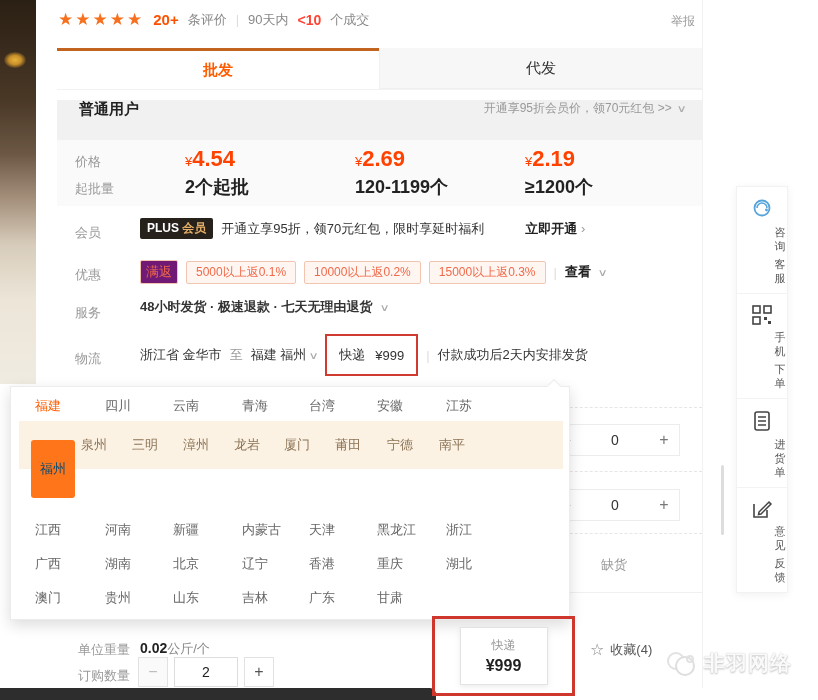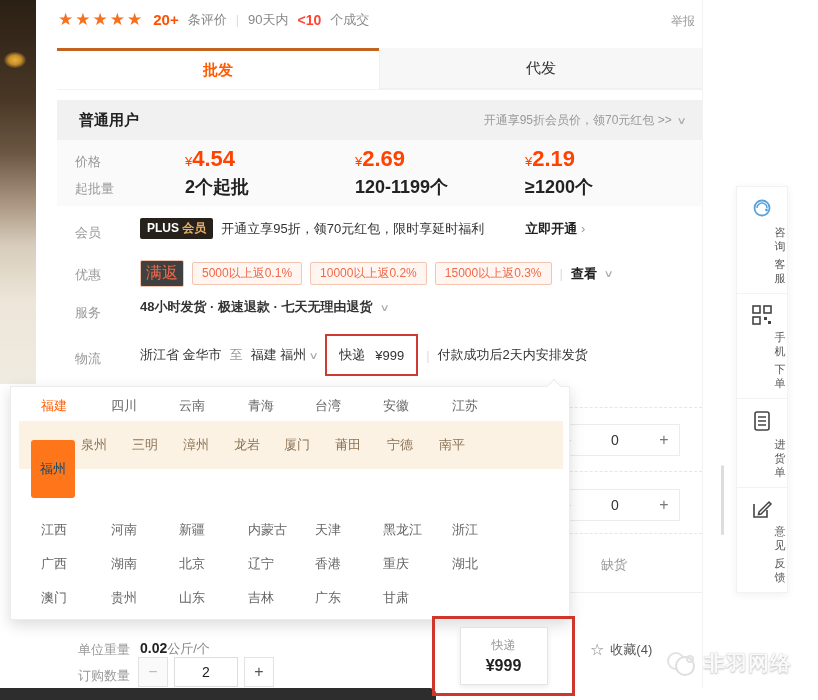--- a/index.html
+++ b/index.html
@@ -21,53 +21,53 @@
   .vdiv { color:#ddd; }
   .report { left:671px; top:13px; font-size:12px; color:#999; }
 
   
   .tabs { left:57px; top:48px; width:646px; height:42px; display:flex; border-bottom:1px solid #f2f2f2; }
   .tab { flex:1; display:flex; align-items:center; justify-content:center; font-size:15px; cursor:pointer; }
   .tab.active { background:#fff; color:#ff5c00; font-weight:bold; border-top:3px solid #c2631f; }
   .tab.inactive { background:#f7f7f7; color:#333; border:1px solid #f0f0f0; border-top:none; }
 
   
-  .banner { left:57px; top:100px; width:646px; height:40px; background:#f1f1f1; display:flex; align-items:center; justify-content:space-between; padding:0 18px 0 22px; }
+  .banner { left:57px; top:100px; width:646px; height:40px; background:#f1f1f1; display:flex; align-items:flex-start; justify-content:space-between; padding:0 18px 0 22px; }
   .banner-title { font-size:15px; font-weight:bold; color:#222; }
   .banner-promo { font-size:12px; color:#999; display:flex; gap:6px; align-items:center; }
 
   
   .price-sec { left:57px; top:140px; width:646px; height:66px; background:#fafafa; }
   .price-label { position:absolute; left:18px; font-size:13px; color:#999; }
   .tier { position:absolute; top:6px; width:150px; }
   .tier .p { color:#ff4200; }
   .tier .cur { font-size:13px; }
   .tier .val { font-size:22px; font-weight:bold; }
   .tier .q { margin-top:3px; font-size:18px; color:#222; font-weight:bold; }
 
   
   .rlabel { position:absolute; left:75px; font-size:13px; color:#999; }
   .rowline { position:absolute; left:140px; display:flex; align-items:center; gap:8px; font-size:13px; color:#333; }
   .plus-badge { background:#27211c; border-radius:2px; padding:2px 7px; font-size:12px; font-weight:bold; }
   .plus-badge .w { color:#fff; } .plus-badge .g { color:#e5af67; }
   .member-link { font-weight:bold; color:#222; margin-left:33px; cursor:pointer; }
   .arrow { color:#999; font-weight:normal; }
   .tag { border:1px solid #f3c5b1; background:#fff6f1; color:#f0694a; font-size:12px; padding:2px 9px; border-radius:2px; }
-  .tag.mini { font-size:16px; padding:2px 5px; background:#404040; }
+  .tag.mini { font-size:13px; padding:2px 5px; background:#701a75; }
   .caret { color:#aaa; font-size:10px; transform:scaleX(1.4); display:inline-block; }
   .bold-link { font-weight:bold; color:#222; cursor:pointer; }
 
   
   .redbox-inline { border:2px solid #cf3b30; padding:10px 12px; display:inline-flex; gap:10px; align-items:center; color:#333; }
 
   
   .region-panel { left:10px; top:386px; width:560px; height:234px; background:#fff; border:1px solid #ececec;
     box-shadow:0 5px 14px rgba(0,0,0,.14); z-index:5; }
   .notch { position:absolute; left:538px; top:-6px; width:10px; height:10px; background:#fff; border-left:1px solid #ececec; border-top:1px solid #ececec; transform:rotate(45deg); }
-  .prov-row { position:absolute; left:15px; width:100%; height:16px;padding-left:31px; }
+  .prov-row { position:absolute; left:9px; width:100%; height:16px;padding-left:31px; }
   .prov { position:absolute; font-size:13px; color:#666; cursor:pointer; white-space:nowrap; }
   .prov.active { color:#ff5c00; }
   .c0{left:15px}.c1{left:85px}.c2{left:153px}.c3{left:222px}.c4{left:289px}.c5{left:357px}.c6{left:426px}
   .city-bar { position:absolute; left:8px; top:34px; width:544px; height:48px; background:#fcf2e4; }
   .city { position:absolute; top:15px; font-size:13px; color:#8b7355; cursor:pointer; white-space:nowrap; }
   .city.sel { top:10px; background:#ff7519; color:#0c4a6e; padding:20px 9px; border-radius:3px;margin-top:9px; }
   .k0{left:12px}.k1{left:62px}.k2{left:113px}.k3{left:164px}.k4{left:215px}.k5{left:265px}.k6{left:316px}.k7{left:368px}.k8{left:420px}
 
   
   .dash { position:absolute; left:540px; width:162px; border-top:1px dashed #e6e6e6; }

